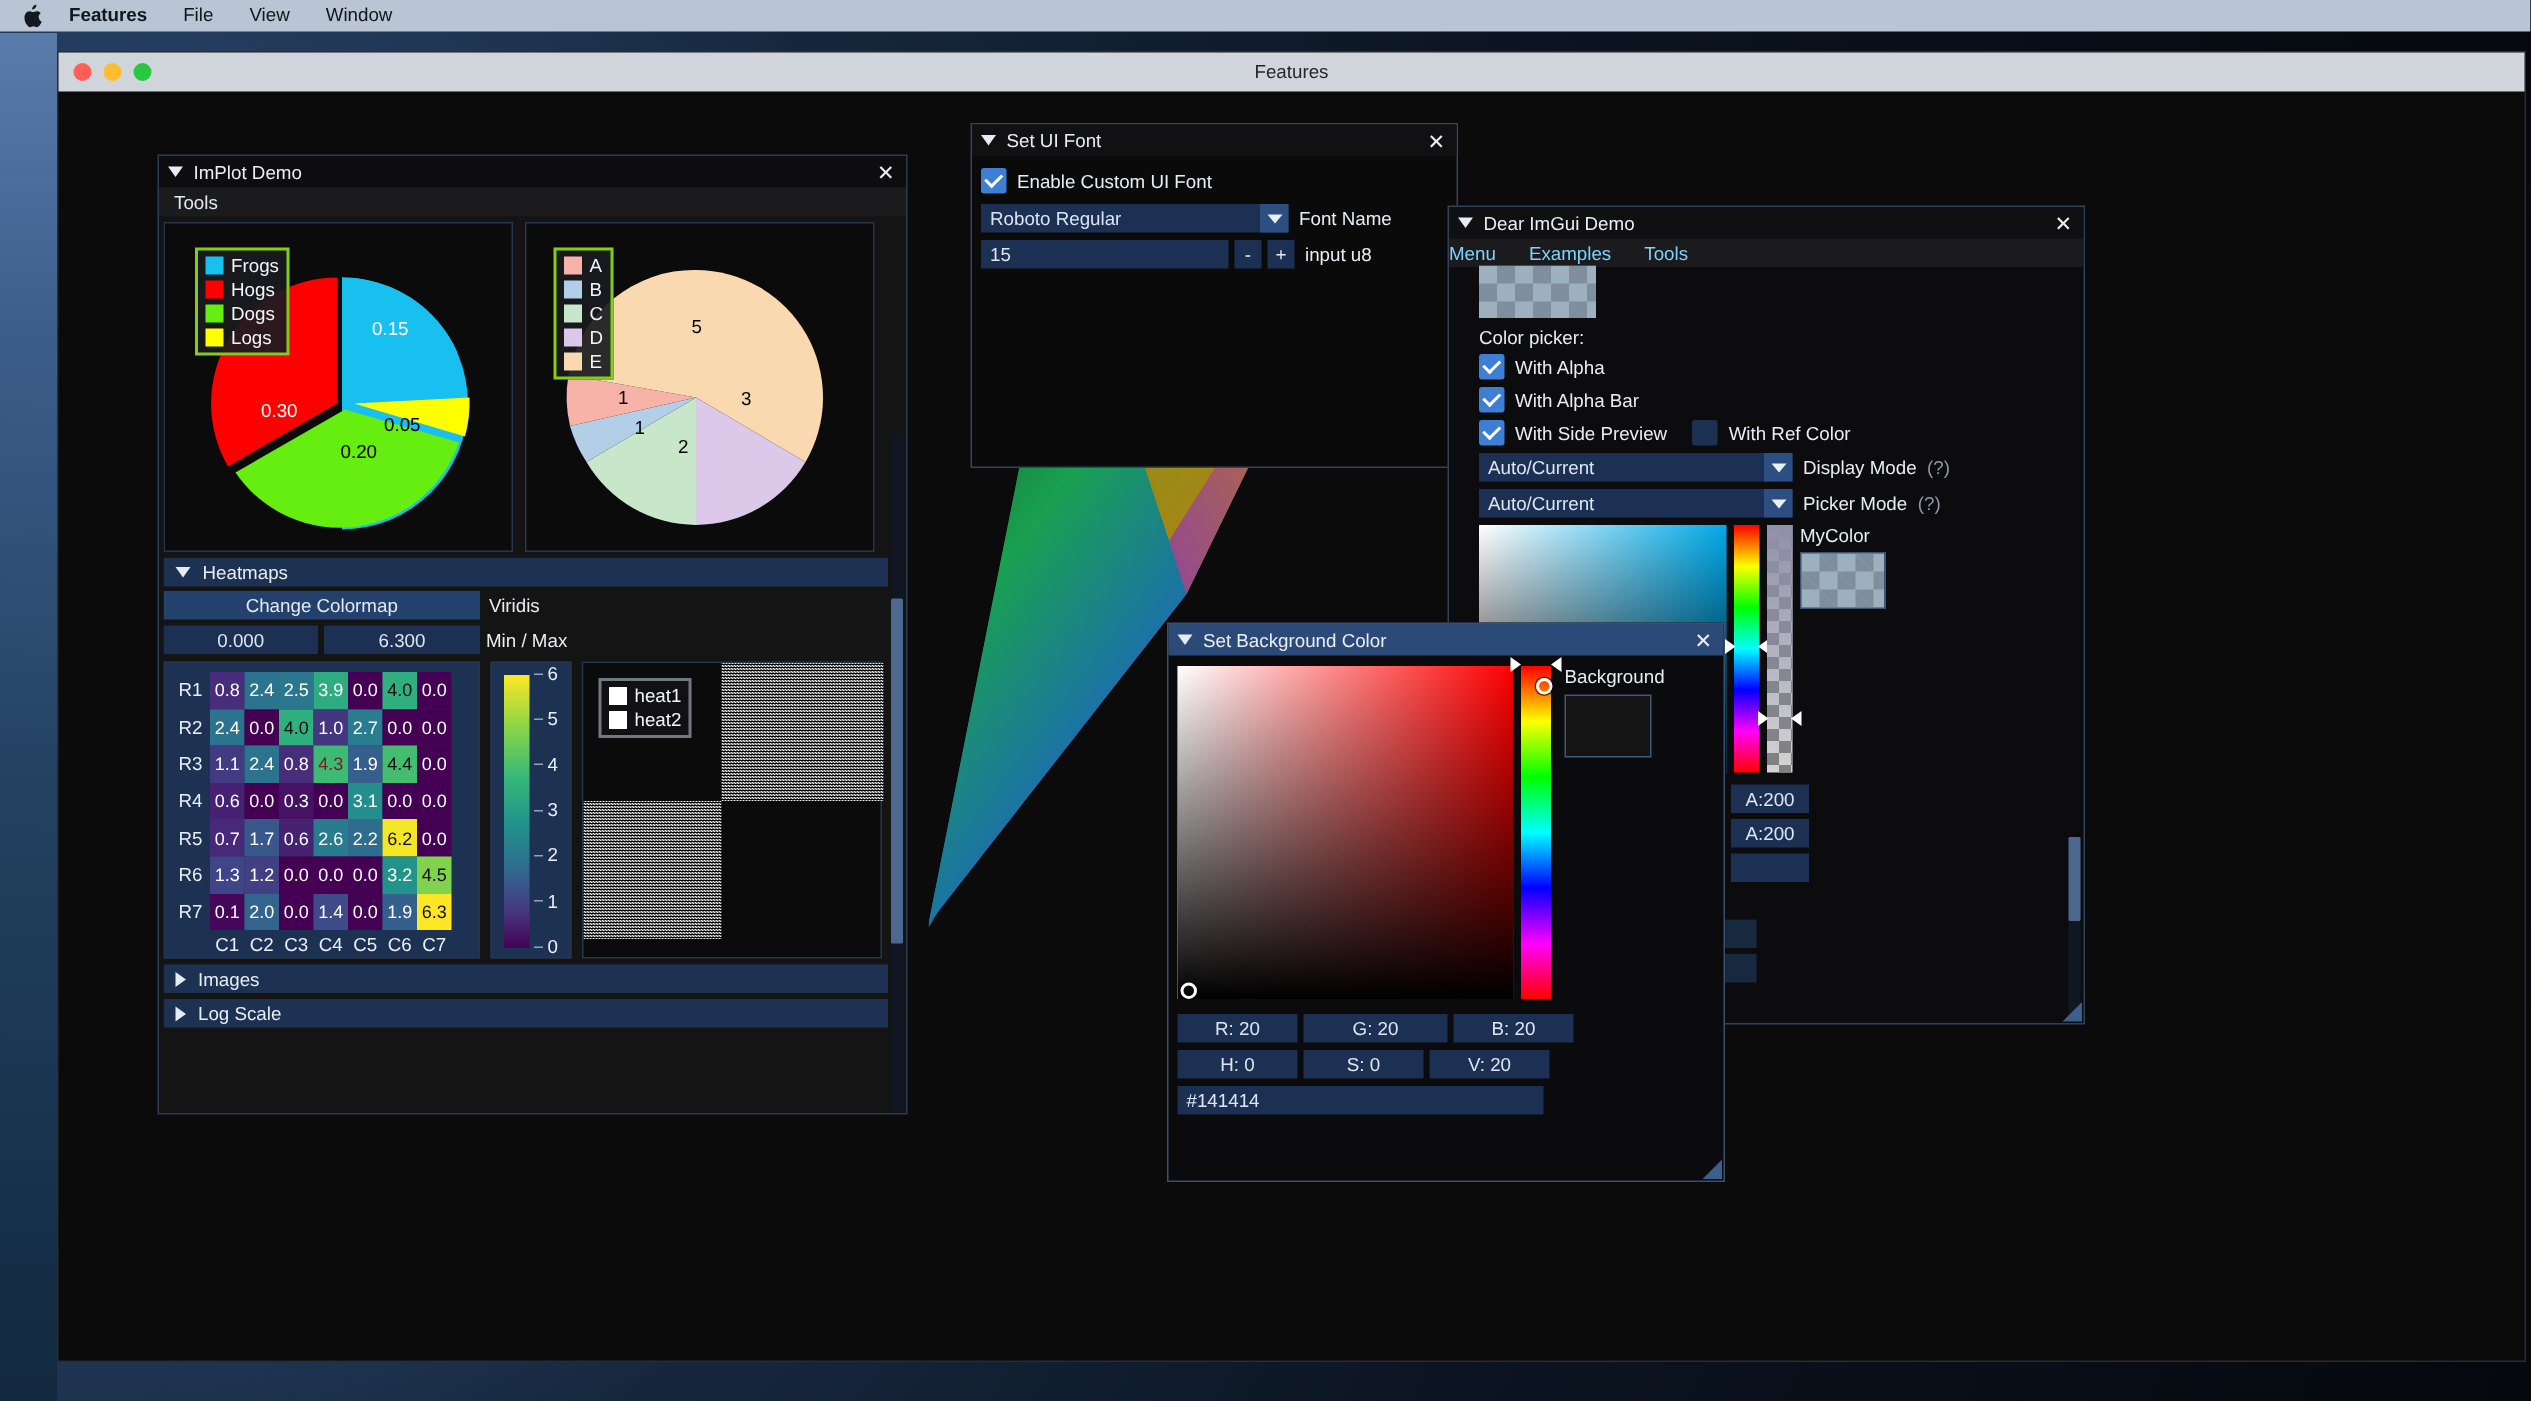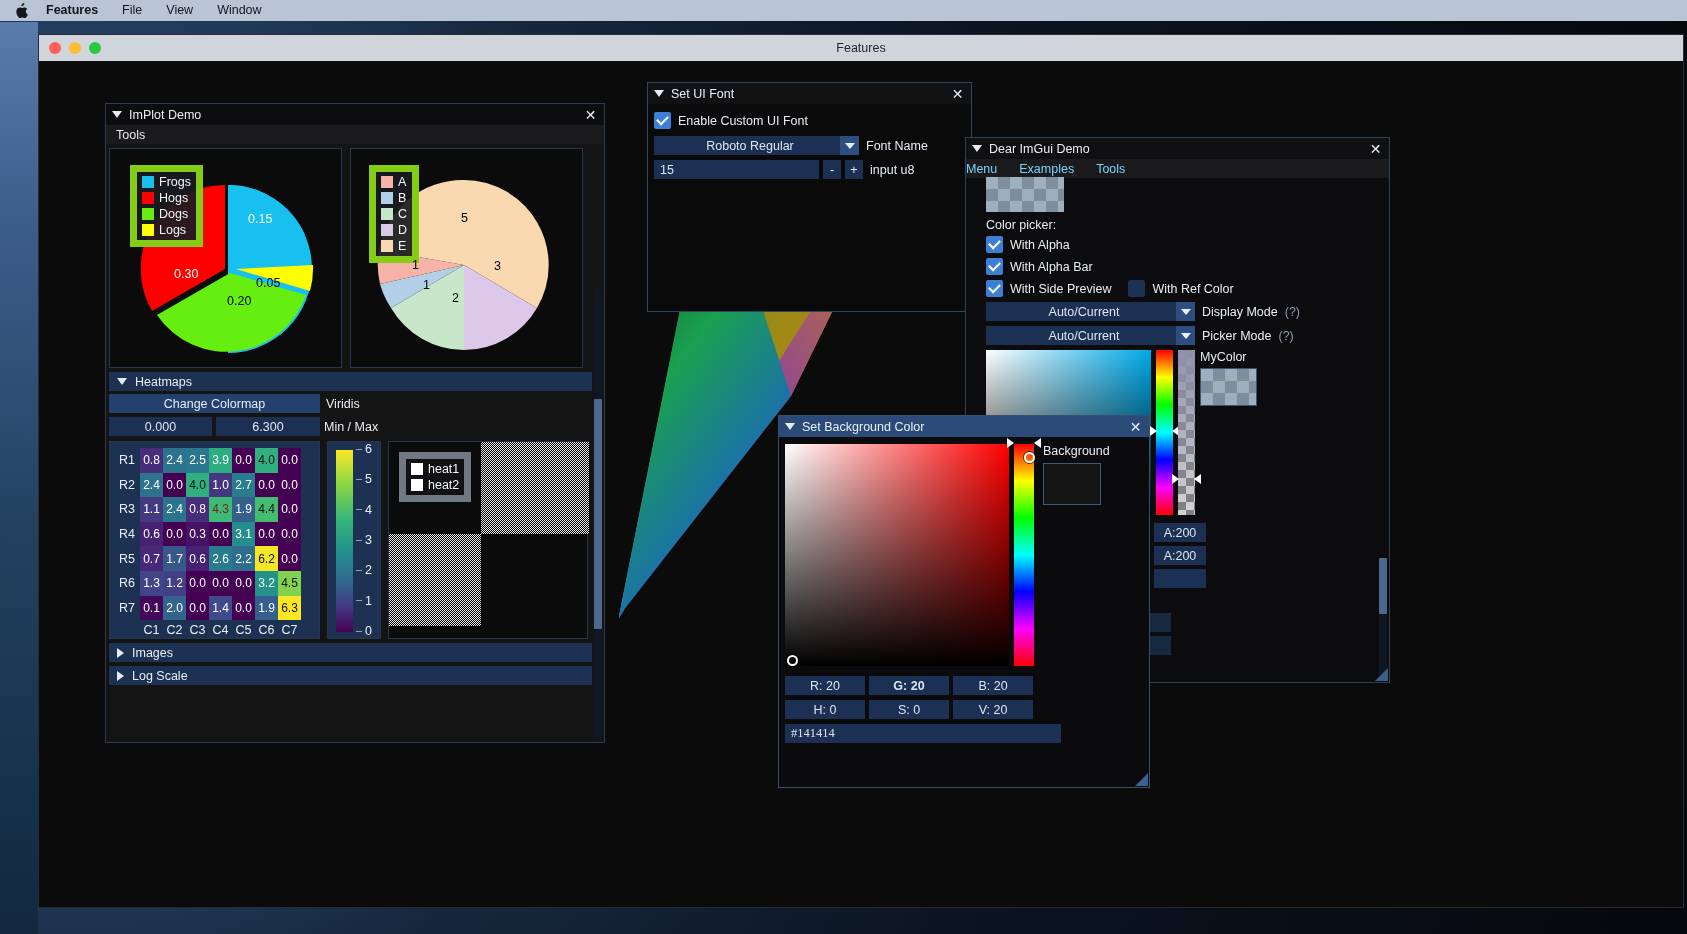--- a/index.html
+++ b/index.html
@@ -54,21 +54,21 @@
   
   .cb{
     width:17px;height:17px;background:#1d3253;border-radius:2px;
     display:inline-flex;align-items:center;justify-content:center;flex:0 0 auto;
   }
   .cb.on{background:#3c7fd4;}
   .cb.on:after{
     content:"";width:9px;height:5px;border-left:2.4px solid #fff;border-bottom:2.4px solid #fff;
     transform:rotate(-45deg) translate(1px,-1px);
   }
-  .row{display:flex;align-items:center;gap:7px;margin-bottom:5px;text-align:center;}
+  .row{display:flex;align-items:center;gap:7px;margin-bottom:5px;}
   .lbl{font-size:12.5px;color:#e8edf5;white-space:nowrap;}
   .lbldim{font-size:12.5px;color:#8d99ab;white-space:nowrap;}
 
   .field{
     background:#1b3053;color:#dce5f2;font-size:12.5px;
     height:19px;display:flex;align-items:center;padding:0 6px;box-sizing:border-box;
   }
   .combo{background:#1b3053;height:19px;display:flex;align-items:center;box-sizing:border-box;}
   .combo .val{flex:1;font-size:12.5px;color:#dce5f2;padding-left:6px;white-space:nowrap;}
   .combo .cbtn{
@@ -148,21 +148,21 @@
     position:absolute;right:1px;bottom:1px;width:0;height:0;
     border-left:13px solid transparent;border-bottom:13px solid #3d5f8d;
   }
 
   
   #meshwin{
     position:absolute;left:619px;top:146px;width:398px;height:478px;
     overflow:hidden;pointer-events:none;
   }
   .pielegend{
-    position:absolute;background:rgba(25,27,32,.92);border:7px solid #84cc16;
+    position:absolute;background:rgba(25,27,32,.92);border:2px solid #84cc16;
     padding:3px 5px;display:flex;flex-direction:column;gap:2px;
   }
   .pielegend .li{display:flex;align-items:center;gap:5px;font-size:12.5px;color:#f2f5fa;line-height:14px;}
   .pielegend .sw{width:12px;height:12px;display:inline-block;}
   .pielabel{position:absolute;font-size:12.5px;}
 </style>
 </head>
 <body>
 
 <div id="desktop"></div>
@@ -647,24 +647,24 @@
         <div class="arrowR" style="right:-7px;top:-6px;"></div>
       </div>
       <div style="display:flex;flex-direction:column;gap:5px;margin-left:4px;">
         <div class="lbl">Background</div>
         <div style="width:58px;height:42px;background:#141414;border:1px solid #3e5775;box-sizing:border-box;"></div>
       </div>
     </div>
 
     <div style="display:flex;gap:4px;margin-top:10px;">
       <div class="field" style="width:80px;justify-content:center;">R: 20</div>
-      <div class="field" style="width:80px;justify-content:center;font-weight:bold;">G: 20</div>
+      <div class="field" style="width:96px;justify-content:center;">G: 20</div>
       <div class="field" style="width:80px;justify-content:center;">B: 20</div>
     </div>
     <div style="display:flex;gap:4px;margin-top:5px;">
       <div class="field" style="width:80px;justify-content:center;">H: 0</div>
       <div class="field" style="width:80px;justify-content:center;">S: 0</div>
       <div class="field" style="width:80px;justify-content:center;">V: 20</div>
     </div>
-    <div class="field" style="width:276px;margin-top:5px;font-family:Liberation Serif, serif;">#141414</div>
+    <div class="field" style="width:244px;margin-top:5px;">#141414</div>
   </div>
   <div class="resizegrip"></div>
 </div>
 
 </body></html>

